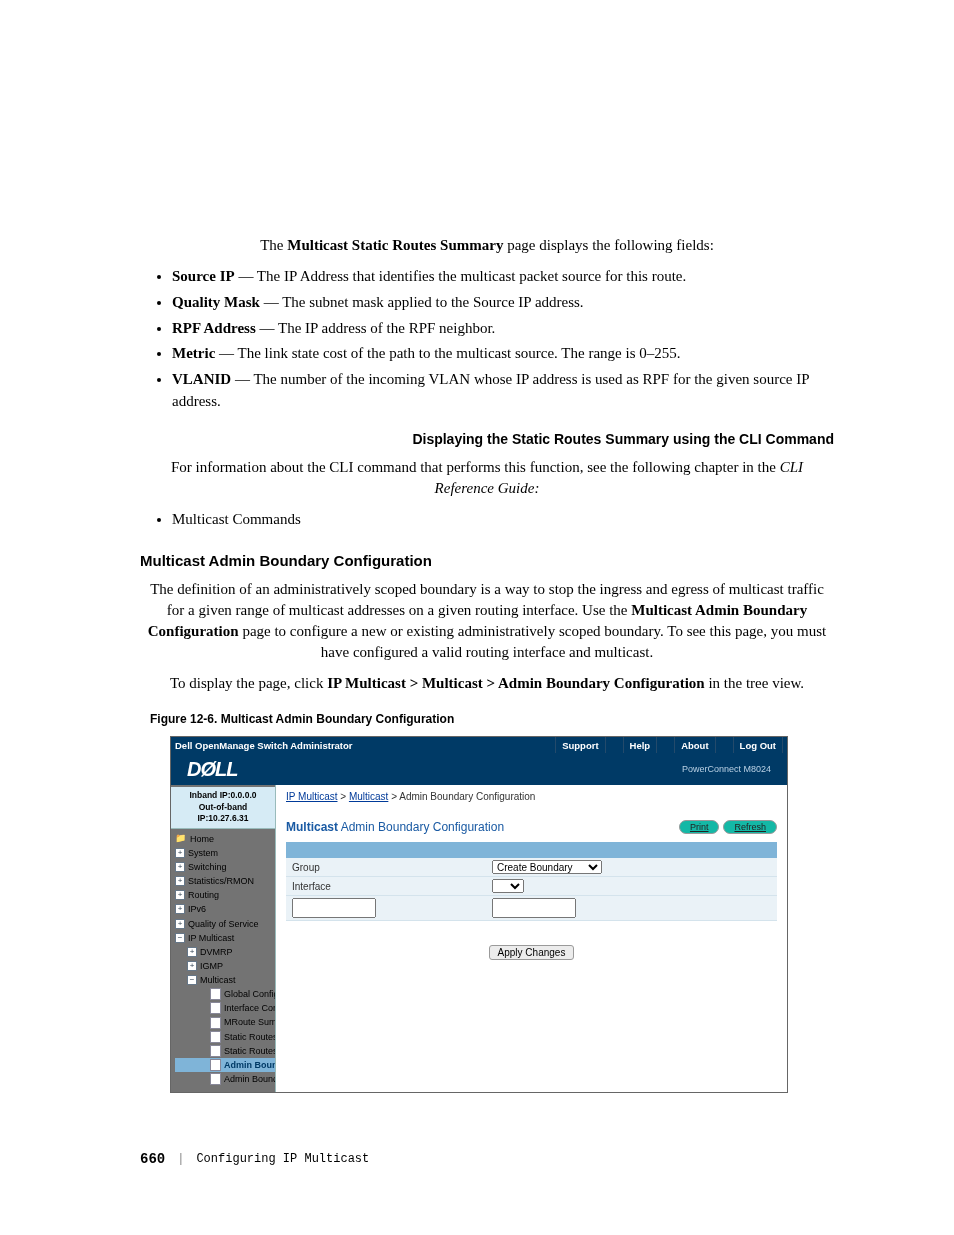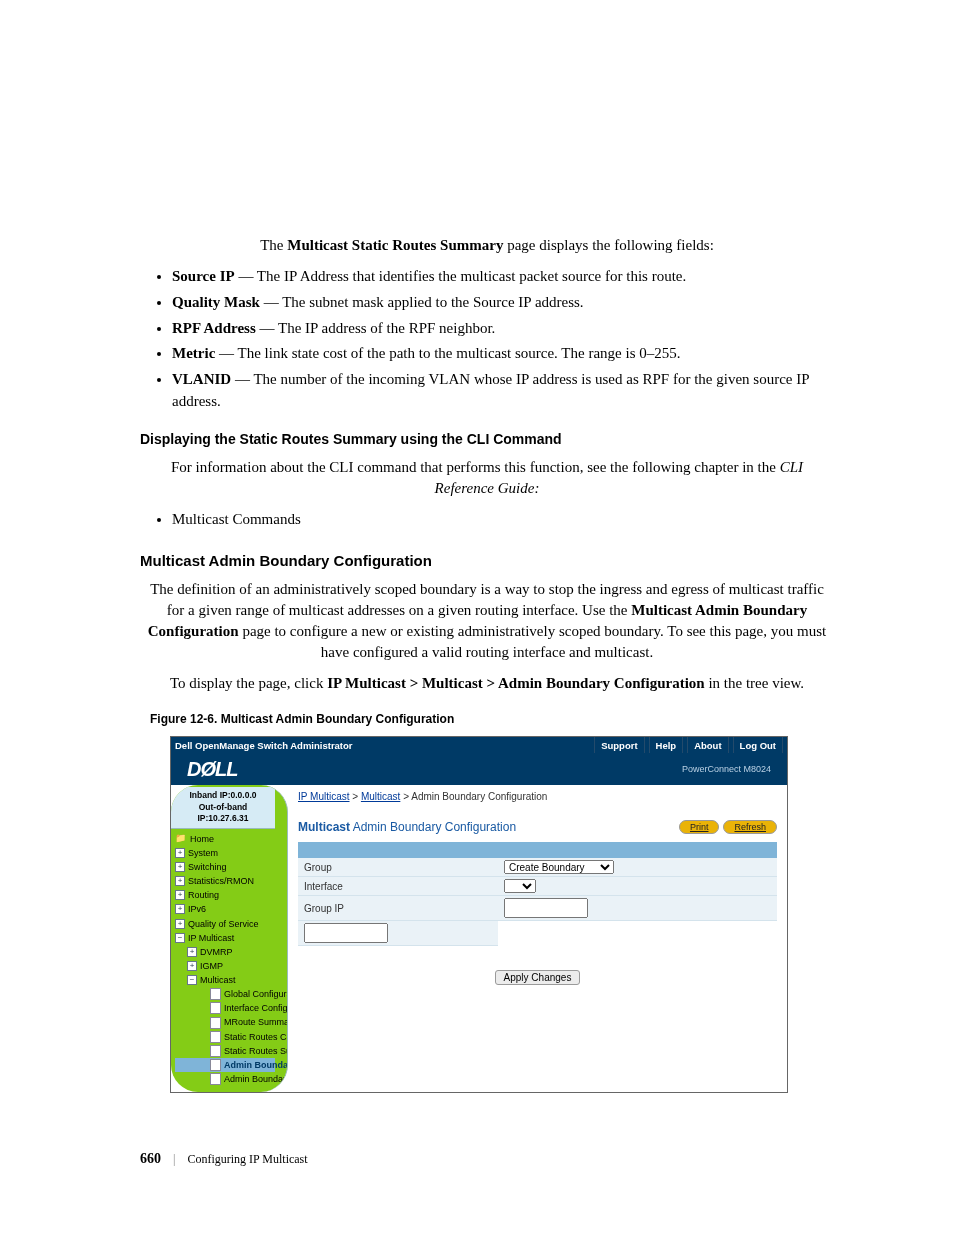--- a/index.html
+++ b/index.html
@@ -18,20 +18,21 @@
   p { margin: 10px 0; line-height: 1.4; text-align: center; }
   .bold { font-weight: bold; }
   ul { margin: 6px 0 14px 0; padding-left: 32px; }
   ul li { margin: 4px 0; line-height: 1.45; }
   .italic { font-style: italic; }
   h3 {
     font-family: Arial, Helvetica, sans-serif;
     font-weight: bold;
     font-size: 14px;
     margin: 18px 0 8px 0;
+    text-align: right;
   }
   h2 {
     font-family: Arial, Helvetica, sans-serif;
     font-weight: bold;
     font-size: 15px;
     margin: 22px 0 10px 0;
   }
   .fig-caption {
     font-family: Arial, Helvetica, sans-serif;
     font-size: 12px;
@@ -56,21 +57,21 @@
     color: #fff;
     height: 16px;
     display: flex;
     align-items: center;
     font-weight: bold;
     font-size: 9.5px;
     padding: 0 4px;
   }
   .shot-titlebar .title { flex: 1; }
   .shot-titlebar .tb-link {
-    margin-left: 4px;
+    margin-left: 17px;
     padding: 0 6px;
     border-left: 1px solid #234a6b;
     border-right: 1px solid #234a6b;
     height: 16px;
     display: flex;
     align-items: center;
   }
   .shot-header {
     background: #003a66;
     height: 32px;
@@ -92,27 +93,26 @@
     font-size: 9px;
     font-weight: normal;
     color: #b8d0e4;
   }
   .shot-body {
     display: flex;
     align-items: stretch;
   }
   .sidebar {
     width: 104px;
-    background: #84cc16;
+    background: #737373;
     border-right: 1px solid #9bb;
-    padding: 2px 12px 6px 0;
+    padding: 2px 0 6px 0;
     font-size: 9px;
     line-height: 1.35;
     overflow: hidden;
-    border-radius: 27px;
   }
   .sidebar .ipbox {
     background: #d6ebf5;
     text-align: center;
     font-weight: bold;
     padding: 3px 2px;
     border-bottom: 1px solid #9bb;
     font-size: 8.5px;
   }
   .sidebar .tree { padding: 3px 0 0 4px; }
@@ -167,21 +167,21 @@
     display: flex;
     align-items: center;
     margin-bottom: 8px;
   }
   .main-title {
     color: #1a5aa3;
     font-size: 12px;
   }
   .main-title .mc { font-weight: bold; }
   .pill-btn {
-    background: #eab308;
+    background: #14b8a6;
     border: 1px solid #9a9a9a;
     border-radius: 9px;
     font-size: 9px;
     padding: 1px 10px;
     cursor: pointer;
     margin-left: 4px;
     text-decoration: underline;
     color: #222;
   }
   .bluebar {
@@ -214,21 +214,21 @@
     border: 1px solid #9a9a9a;
     border-radius: 3px;
     font-size: 10px;
     padding: 1px 8px;
     cursor: pointer;
   }
 
   
   .footer {
     margin-top: 58px;
-    font-family: Liberation Serif, serif;
+    font-family: Liberation Mono, monospace;
     font-size: 12px;
     display: flex;
     align-items: center;
     gap: 12px;
   }
   .footer .pgnum { font-weight: bold; font-size: 14px; }
   .footer .sep { color: #888; }
 </style>
 </head>
 <body>
@@ -378,21 +378,20 @@
         <div class="bluebar"></div>
         <div class="form-grid">
           <div class="lab">Group</div>
           <div>
               <select><option>Create Boundary</option></select>
             </div>
           <div class="lab">Interface</div>
           <div>
               <select style="width:32px;"><option></option></select>
             </div>
-          <div class="lab">Group IP</div>
           <div>
               <input type="text" style="">
             </div>
           <div>
               <input type="text" style="">
             </div>
         </div>
 
         <div class="apply-row">
           <button class="apply-btn">Apply Changes</button>

